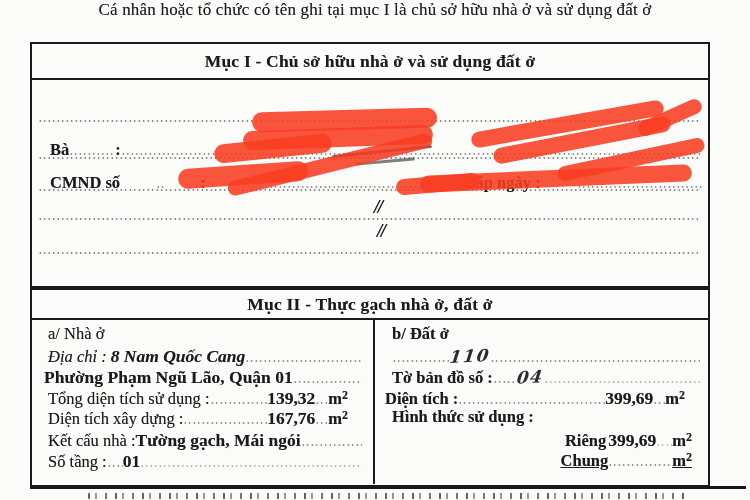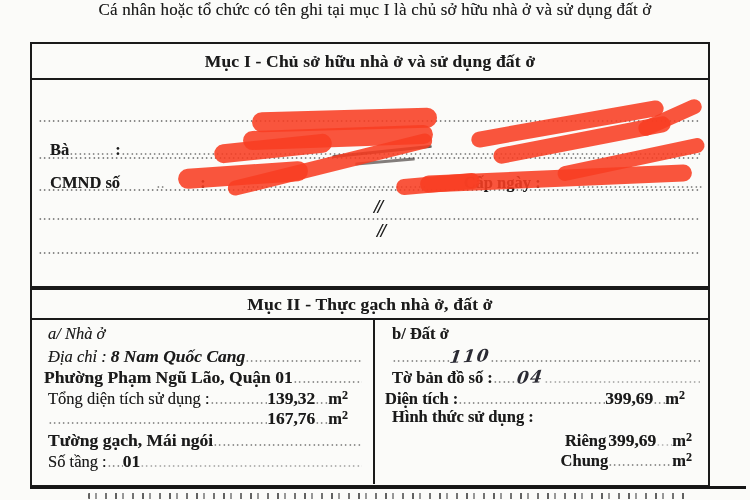--- a/index.html
+++ b/index.html
@@ -115,21 +115,21 @@
     <div class="stroke" style="left:364px;top:132px;width:84px;height:16px;transform:rotate(-5deg);"></div>
   </div>
 </div>
 
 <div class="abs formbox" id="box2">
   <div class="boxheader">Mục II - Thực gạch nhà ở, đất ở</div>
 
   <div class="abs" id="col-divider" style="left:341px;top:30px;height:164px;"></div>
 
   <div>
-    <div class="abs" style="left:16px;top:34px;font-style:italic;">a/ Nhà ở</div>
+    <div class="abs" style="left:16px;top:34px;">a/ Nhà ở</div>
 
     <div class="abs row" style="left:16px;top:55px;width:314px;font-style:italic;">
       <span>Địa chỉ :</span>
       <span style="width:4px;"></span>
       <span class="b big">8 Nam Quốc Cang</span>
       <span class="ld fill"></span>
     </div>
 
     <div class="abs row" style="left:12px;top:76px;width:318px;">
       <span class="b big">Phường Phạm Ngũ Lão, Quận 01</span>
@@ -138,27 +138,29 @@
 
     <div class="abs row" style="left:16px;top:97px;width:300px;">
       <span>Tổng diện tích sử dụng :</span>
       <span class="ld fill"></span>
       <span class="b big">139,32</span>
       <span class="ld" style="width:13px;"></span>
       <span class="unit"><span>m</span><sup>2</sup></span>
     </div>
 
     <div class="abs row" style="left:16px;top:117px;width:300px;">
+      <span>Diện tích xây dựng :</span>
       <span class="ld fill"></span>
       <span class="b big">167,76</span>
       <span class="ld" style="width:13px;"></span>
       <span class="unit"><span>m</span><sup>2</sup></span>
     </div>
 
     <div class="abs row" style="left:16px;top:139px;width:314px;">
+      <span>Kết cấu nhà :</span>
       <span class="b big">Tường gạch, Mái ngói</span>
       <span class="ld fill"></span>
     </div>
 
     <div class="abs row" style="left:16px;top:160px;width:314px;">
       <span>Số tầng :</span>
       <span class="ld" style="width:16px;"></span>
       <span class="b big">01</span>
       <span class="ld fill" style="opacity:.55;"></span>
     </div>
@@ -192,21 +194,21 @@
 
     <div class="abs row" style="left:360px;top:139px;width:300px;">
       <span class="ld fill" style="background:none;"></span>
       <span class="b">Riêng</span>
       <span style="width:2px;"></span>
       <span class="b big">399,69</span>
       <span class="ld" style="width:16px;opacity:.45;"></span>
       <span class="unit"><span>m</span><sup>2</sup></span>
     </div>
 
-    <div class="abs row" style="left:360px;top:160px;width:300px;">
+    <div class="abs row" style="left:360px;top:160px;width:300px;text-decoration:underline;">
       <span class="ld fill" style="background:none;"></span>
       <span class="b">Chung</span>
       <span class="ld" style="width:64px;"></span>
       <span class="unit"><span>m</span><sup>2</sup></span>
     </div>
   </div>
 </div>
 
 <div class="abs" id="bottom-border"></div>
 <div class="abs" id="cutoff"></div>

